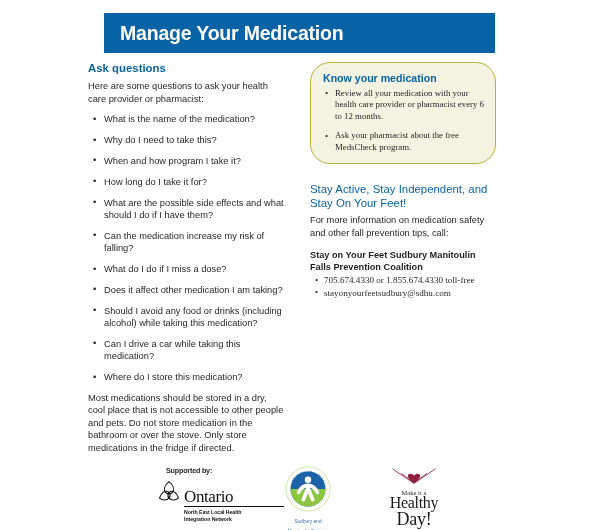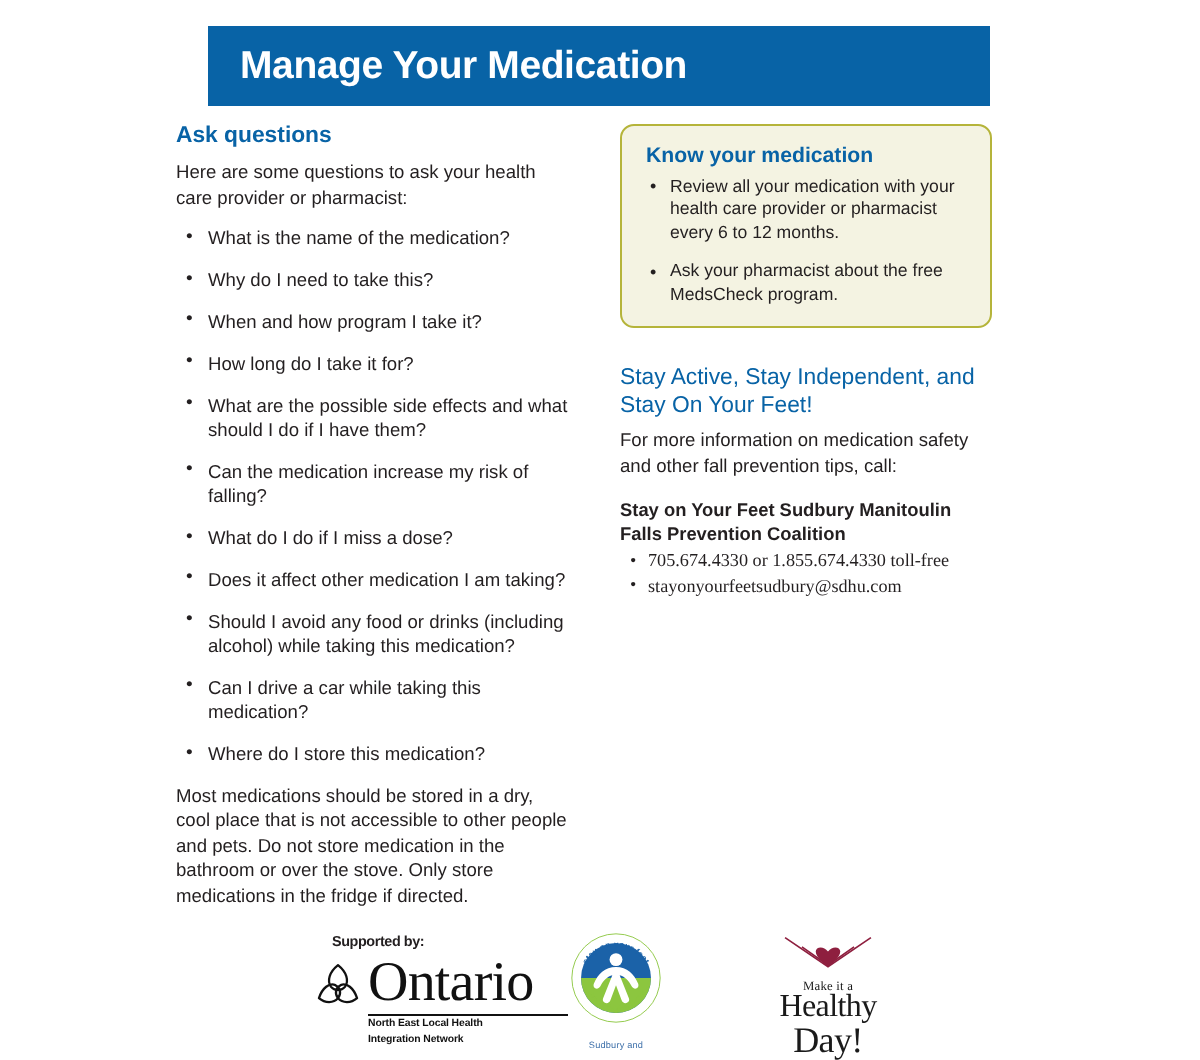--- a/index.html
+++ b/index.html
@@ -93,37 +93,38 @@
     color: #231f20;
   }
 
   .closing-para {
     margin-top: 11px;
   }
 
   
   .callout {
     border: 1.4px solid #b5b43a;
-    border-radius: 7px;
+    border-radius: 20px;
     background: #f4f3e2;
     box-sizing: border-box;
     padding: 9px 11px 9px 10px;
     width: 186px;
   }
   .callout h3 {
     margin: 0 0 3px 2px;
     font-size: 10.6px;
     font-weight: bold;
     color: #0863a6;
     line-height: 1.2;
   }
   ul.callout-list {
     list-style: none;
     margin: 0;
     padding: 0;
+    font-family: Liberation Serif, serif;
   }
   ul.callout-list > li {
     position: relative;
     padding-left: 14px;
     margin-bottom: 7px;
     font-size: 8.8px;
     line-height: 1.34;
     color: #231f20;
   }
   ul.callout-list > li:last-child { margin-bottom: 0; }
@@ -198,21 +199,21 @@
     padding-left: 10px;
   }
   .ontario-row {
     display: flex;
     align-items: flex-end;
     gap: 2px;
   }
   .trillium { width: 26px; height: 26px; flex: none; }
   .ontario-word {
     font-family: "Liberation Serif", serif;
-    font-size: 28px;
+    font-size: 17px;
     line-height: 0.95;
     color: #111111;
     letter-spacing: -0.4px;
   }
   .ontario-rule {
     width: 100px;
     height: 1.4px;
     background: #111111;
     margin: 1px 0 1.5px 28px;
   }

